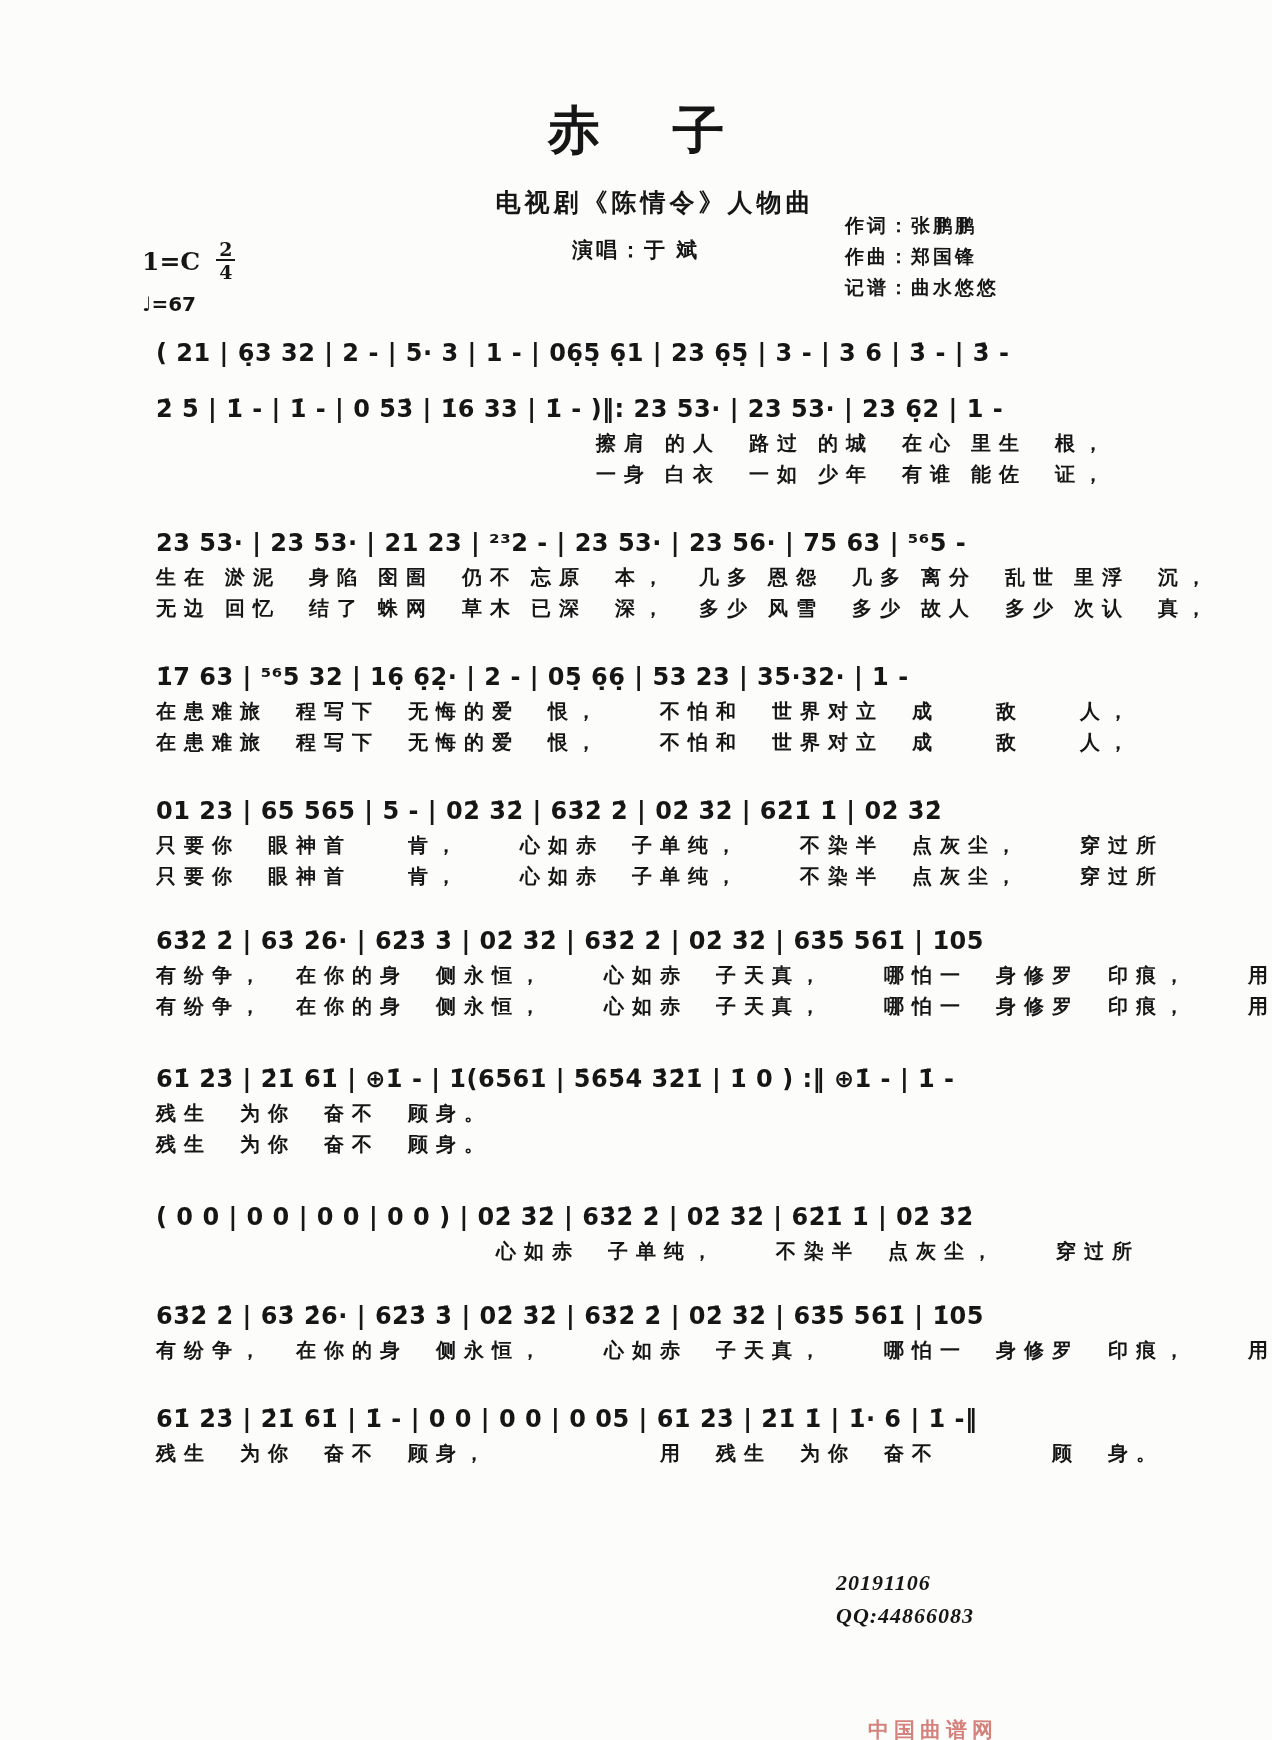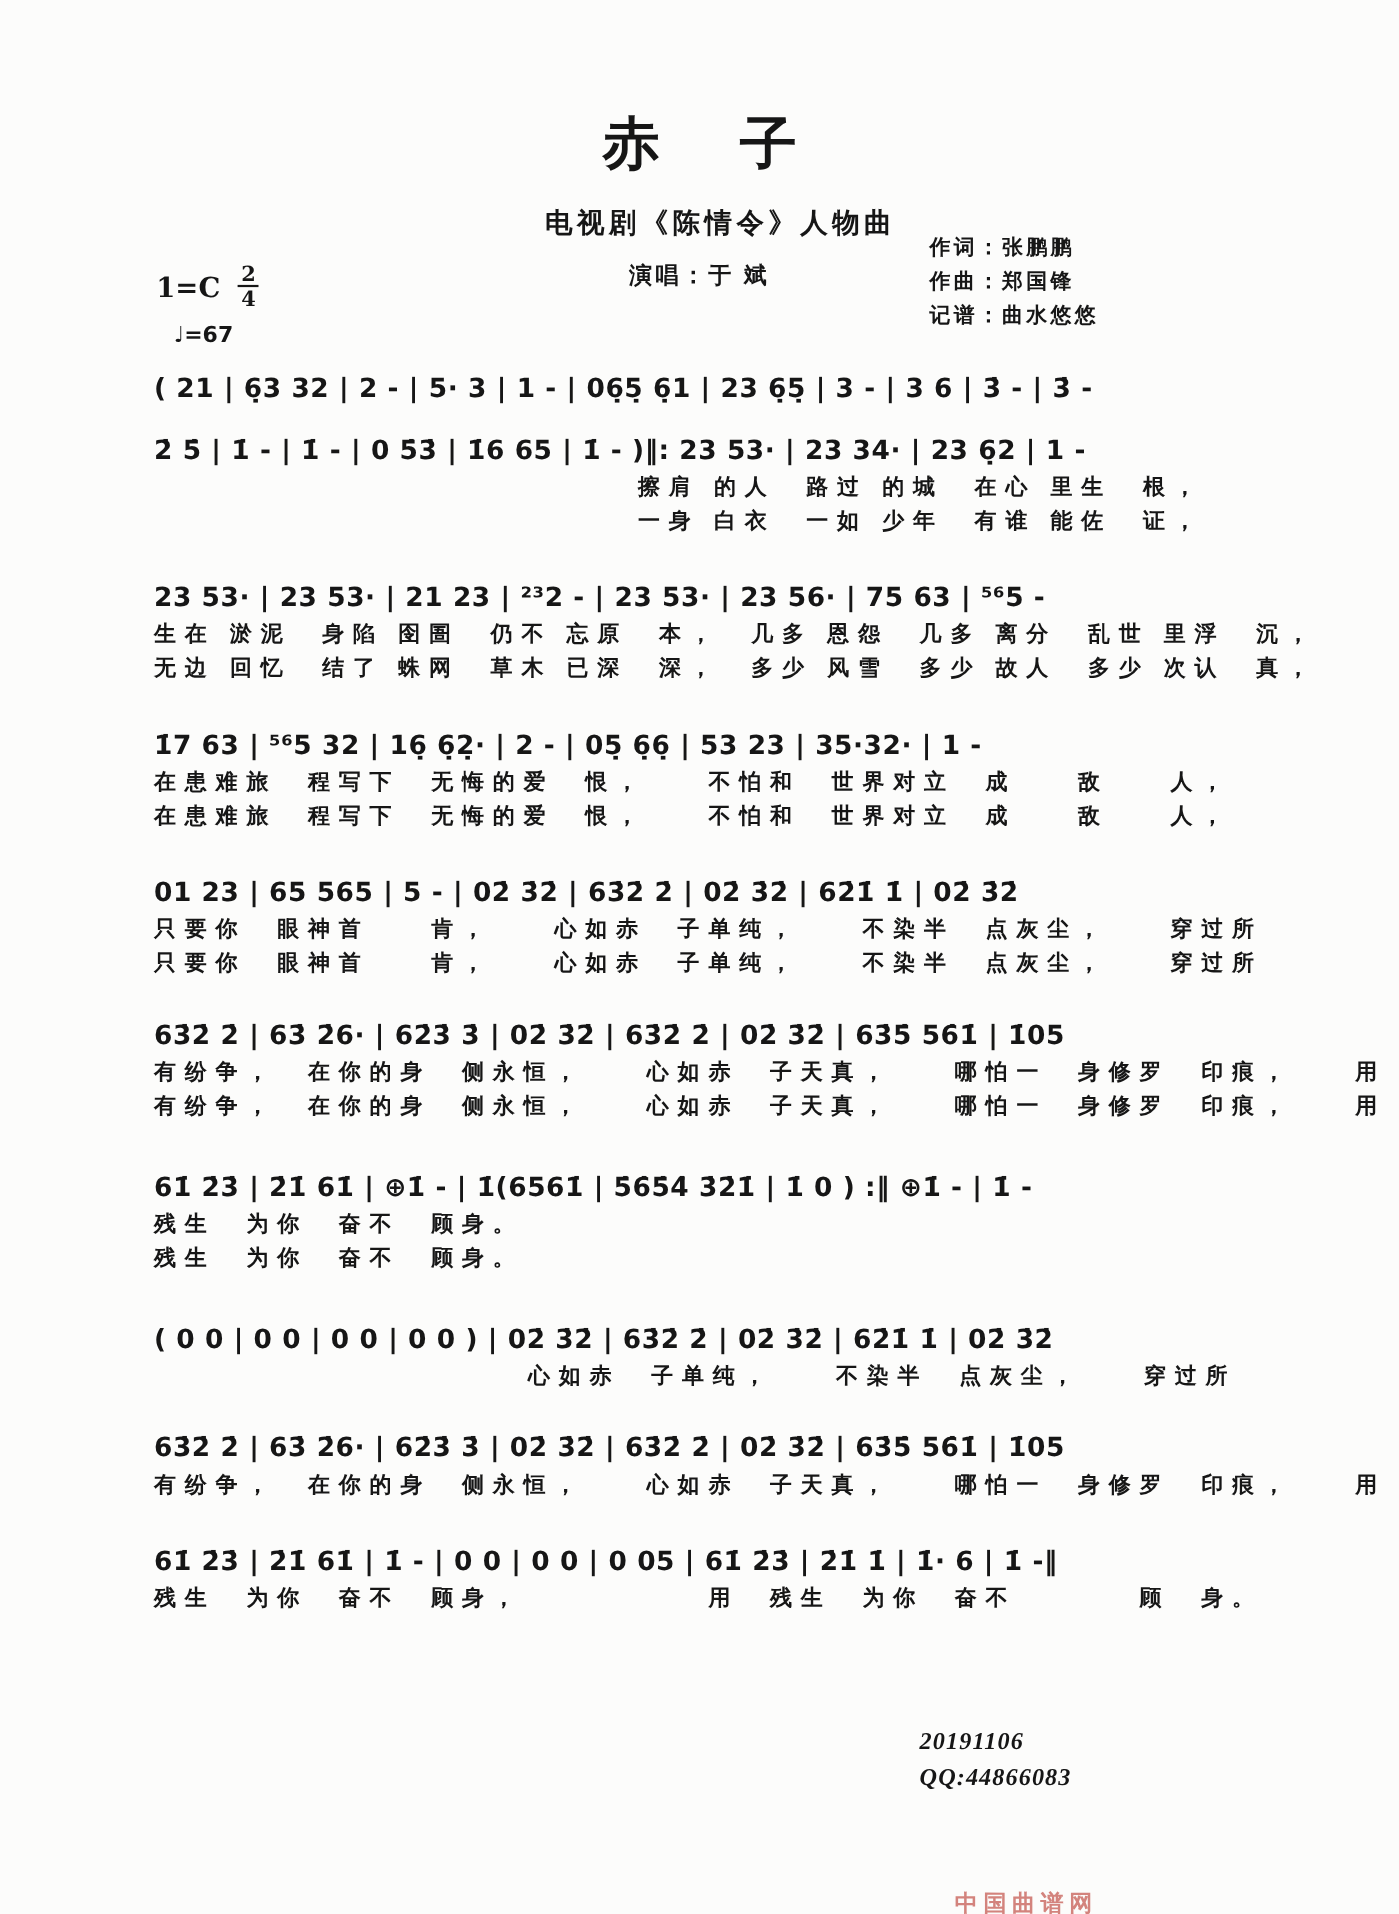--- a/index.html
+++ b/index.html
@@ -30,26 +30,26 @@
     position:absolute;left:142px;top:240px;
     font-family:"DejaVu Serif",serif;font-size:25px;font-weight:bold;
   }
   .keyrow{display:flex;align-items:center;}
   .frac{
     display:inline-flex;flex-direction:column;align-items:center;
     font-size:19px;line-height:19px;margin-left:16px;font-weight:bold;
   }
   .frac .num{padding:0 3px;}
   .frac .den{border-top:2px solid #161616;padding:2px 3px 0 3px;}
-  .tempo{margin-top:10px;font-size:20px;font-weight:bold;font-family:"DejaVu Sans",sans-serif;margin-left:16px;}
+  .tempo{margin-top:10px;font-size:20px;font-weight:bold;font-family:"DejaVu Sans",sans-serif;}
   .credits{
     position:absolute;left:845px;top:210px;
     font-size:19px;font-weight:bold;line-height:31px;letter-spacing:3px;
   }
-  .score{position:absolute;left:140px;top:336px;width:1060px;}
+  .score{position:absolute;left:156px;top:336px;width:1060px;}
   .system{margin:0;}
   .music{
     font-family:"DejaVu Sans",sans-serif;
     font-weight:bold;font-size:24px;line-height:34px;
     white-space:pre;letter-spacing:0.5px;
   }
   .lyric{
     font-size:20px;font-weight:bold;line-height:28px;margin-top:3px;
     white-space:pre;letter-spacing:8px;
   }
@@ -92,21 +92,21 @@
     <div>记谱：曲水悠悠</div>
   </div>
 
   <div class="score">
 
     <div class="system">
       <div class="music">( 21 | 6̣3 32 | 2 - | 5· 3 | 1 - | 06̣5̣ 6̣1 | 23 6̣5̣ | 3 - | 3 6 | 3̇ - | 3̇ -</div>
     </div>
 
     <div class="system mt1">
-      <div class="music">2̇ 5̇ | 1̇ - | 1̇ - | 0 5̇3̇ | 1̇6 65 | 1̇ - )‖: 23 53· | 23 34· | 23 6̣2 | 1 -</div>
+      <div class="music">2̇ 5̇ | 1̇ - | 1̇ - | 0 5̇3̇ | 1̇6 33 | 1̇ - )‖: 23 53· | 23 53· | 23 6̣2 | 1 -</div>
       <div class="lyric indent-l2">擦肩 的人　路过 的城　在心 里生　根，</div>
       <div class="lyric indent-l2">一身 白衣　一如 少年　有谁 能佐　证，</div>
     </div>
 
     <div class="system mt2">
       <div class="music">23 53· | 23 53· | 21 23 | ²³2 - | 23 53· | 23 56· | 75 63 | ⁵⁶5 -</div>
       <div class="lyric">生在 淤泥　身陷 囹圄　仍不 忘原　本，　几多 恩怨　几多 离分　乱世 里浮　沉，</div>
       <div class="lyric">无边 回忆　结了 蛛网　草木 已深　深，　多少 风雪　多少 故人　多少 次认　真，</div>
     </div>
 

